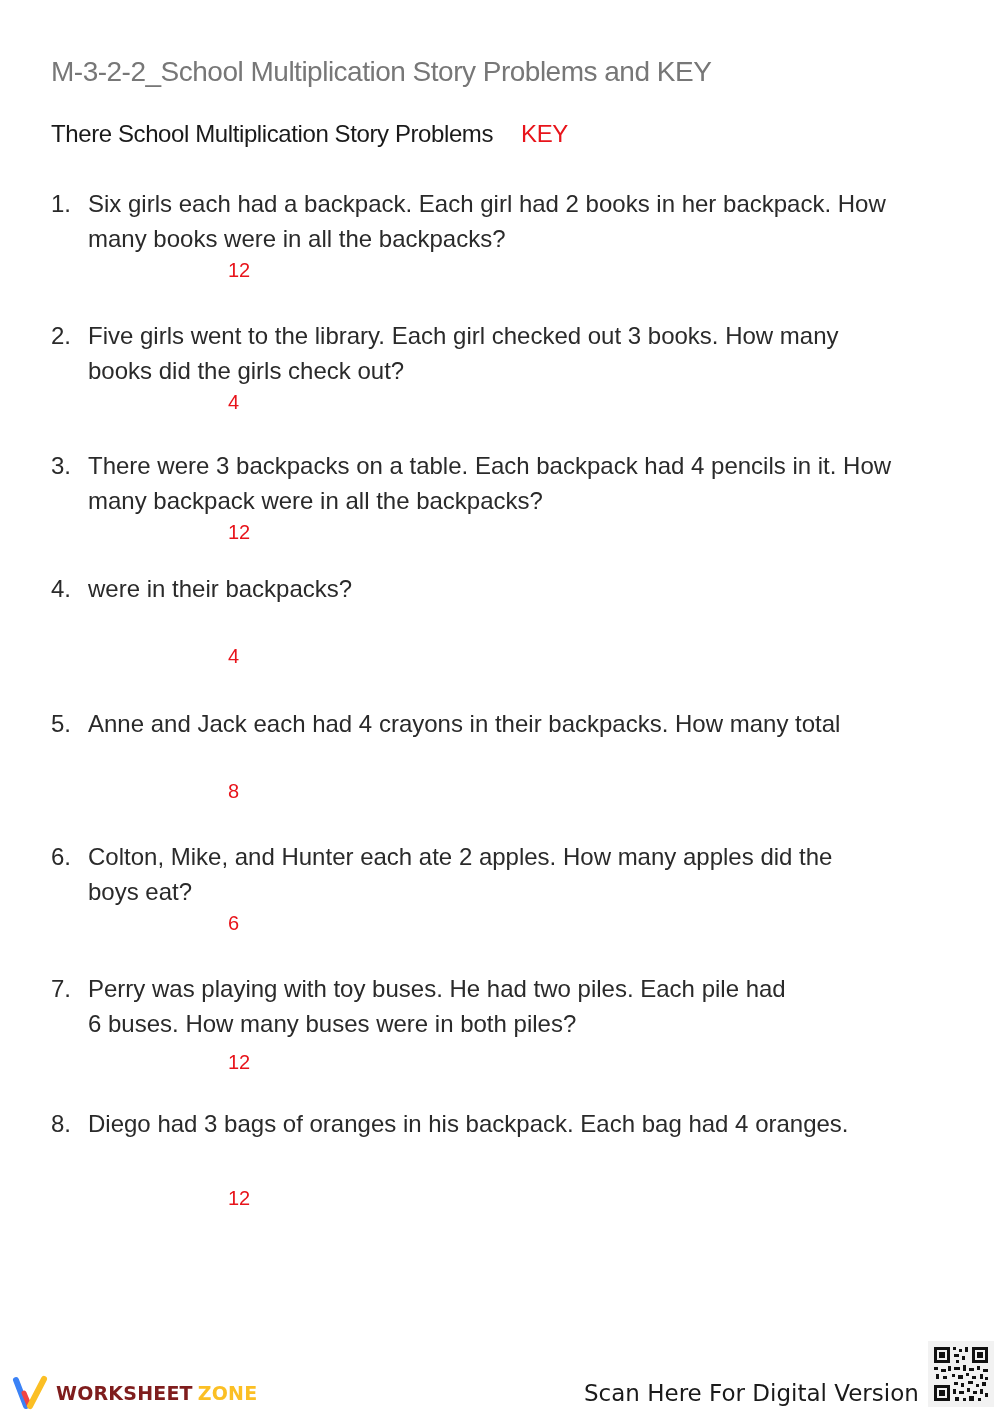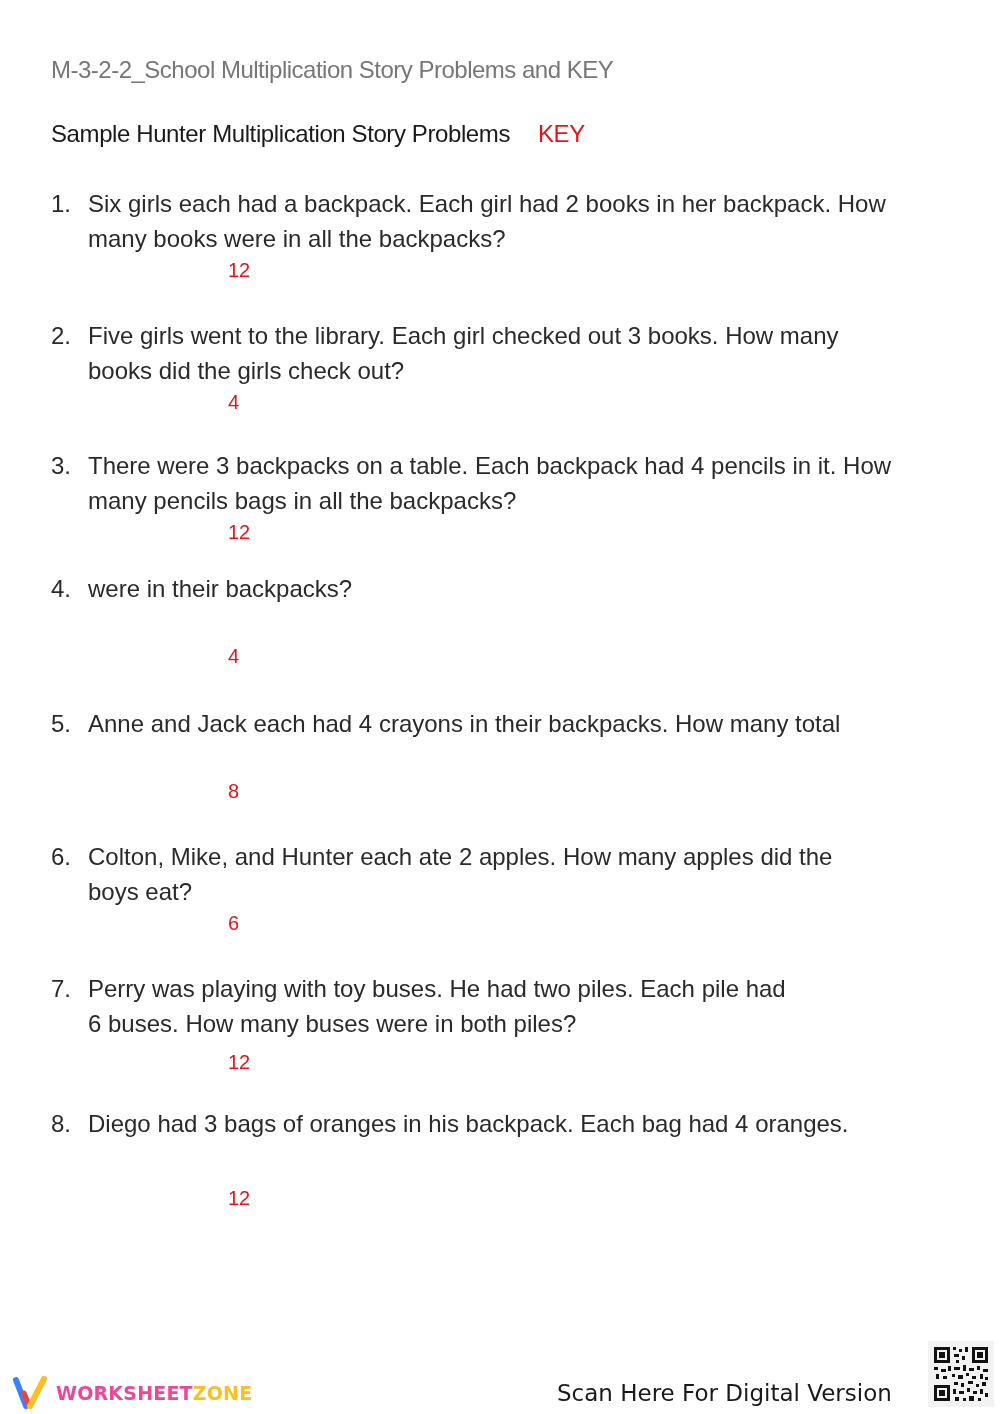--- a/index.html
+++ b/index.html
@@ -1,58 +1,58 @@
 <!DOCTYPE html>
 <html><head>
 <meta charset="utf-8">
 <style>
   html,body{margin:0;padding:0;background:#fff;}
   body{width:1000px;height:1414px;position:relative;overflow:hidden;font-family:"DejaVu Sans","Liberation Sans",sans-serif;color:#222;}
-  .file-title{position:absolute;left:51px;top:56px;font-size:24px;color:#777;letter-spacing:-0.5px;font-family:"Liberation Sans","DejaVu Sans",sans-serif;}
+  .file-title{position:absolute;left:51px;top:56px;font-size:28px;color:#777;letter-spacing:-0.5px;font-family:"Liberation Sans","DejaVu Sans",sans-serif;}
   .heading{position:absolute;left:51px;top:120px;font-size:24px;color:#1a1a1a;letter-spacing:-0.4px;font-family:"Liberation Sans","DejaVu Sans",sans-serif;}
   .heading .key{color:#e8141b;margin-left:28px;}
   .problem{position:absolute;left:51px;width:920px;font-family:"Liberation Sans","DejaVu Sans",sans-serif;font-size:24px;line-height:35px;color:#2a2a2a;}
   .problem .num{position:absolute;left:0;top:0;}
   .problem .text{margin-left:37px;display:block;}
   .answer{position:absolute;font-family:"Liberation Sans","DejaVu Sans",sans-serif;font-size:20px;color:#e8141b;}
   .footer-logo{position:absolute;left:10px;top:1375px;display:flex;align-items:center;}
   .logo-mark{width:40px;height:36px;}
   .logo-text{font-family:"DejaVu Sans","Liberation Sans",sans-serif;font-weight:bold;font-size:19px;margin-left:6px;letter-spacing:0.2px;}
-  .logo-text .w{color:#ec4899;}
-  .logo-text .z{color:#fbbf24;}
-  .scan-text{position:absolute;left:557px;top:1380px;font-family:"DejaVu Sans","Liberation Sans",sans-serif;font-size:23px;color:#1a1a1a;}
+  .logo-text .w{color:#7f1d1d;}
+  .logo-text .z{color:#fbbf24;margin-left:5px;}
+  .scan-text{position:absolute;left:584px;top:1380px;font-family:"DejaVu Sans","Liberation Sans",sans-serif;font-size:23px;color:#1a1a1a;}
   .qr{position:absolute;left:928px;top:1341px;width:66px;height:66px;background:#f0f0f0;}
 </style>
 </head>
 <body>
 
 <div class="file-title">M-3-2-2_School Multiplication Story Problems and KEY</div>
 
 <div class="heading">
-  <span>Sample Hunter Multiplication Story Problems</span><span class="key">KEY</span>
+  <span>There School Multiplication Story Problems</span><span class="key">KEY</span>
 </div>
 
 <div class="problem" style="top:186px">
   <span class="num">1.</span>
   <span class="text">Six girls each had a backpack. Each girl had 2 books in her backpack. How</span>
   <span class="text">many books were in all the backpacks?</span>
 </div>
 <div class="answer" style="left:228px;top:259px">12</div>
 
 <div class="problem" style="top:318px">
   <span class="num">2.</span>
   <span class="text">Five girls went to the library. Each girl checked out 3 books. How many</span>
   <span class="text">books did the girls check out?</span>
 </div>
 <div class="answer" style="left:228px;top:391px">4</div>
 
 <div class="problem" style="top:448px">
   <span class="num">3.</span>
   <span class="text">There were 3 backpacks on a table. Each backpack had 4 pencils in it. How</span>
-  <span class="text">many pencils bags in all the backpacks?</span>
+  <span class="text">many backpack were in all the backpacks?</span>
 </div>
 <div class="answer" style="left:228px;top:521px">12</div>
 
 <div class="problem" style="top:571px">
   <span class="num">4.</span>
   <span class="text">were in their backpacks?</span>
 </div>
 <div class="answer" style="left:228px;top:645px">4</div>
 
 <div class="problem" style="top:706px">

